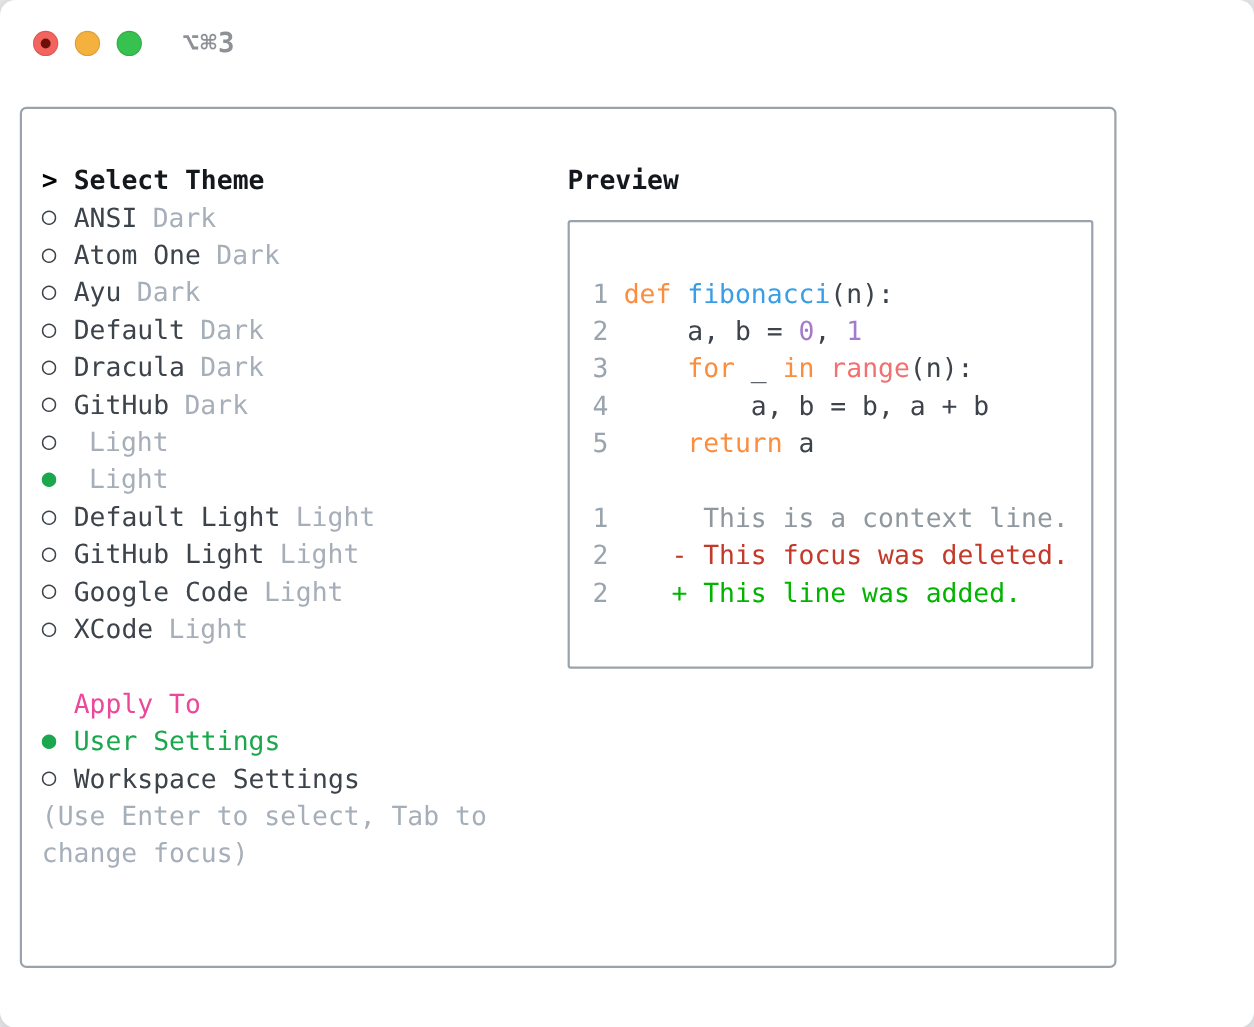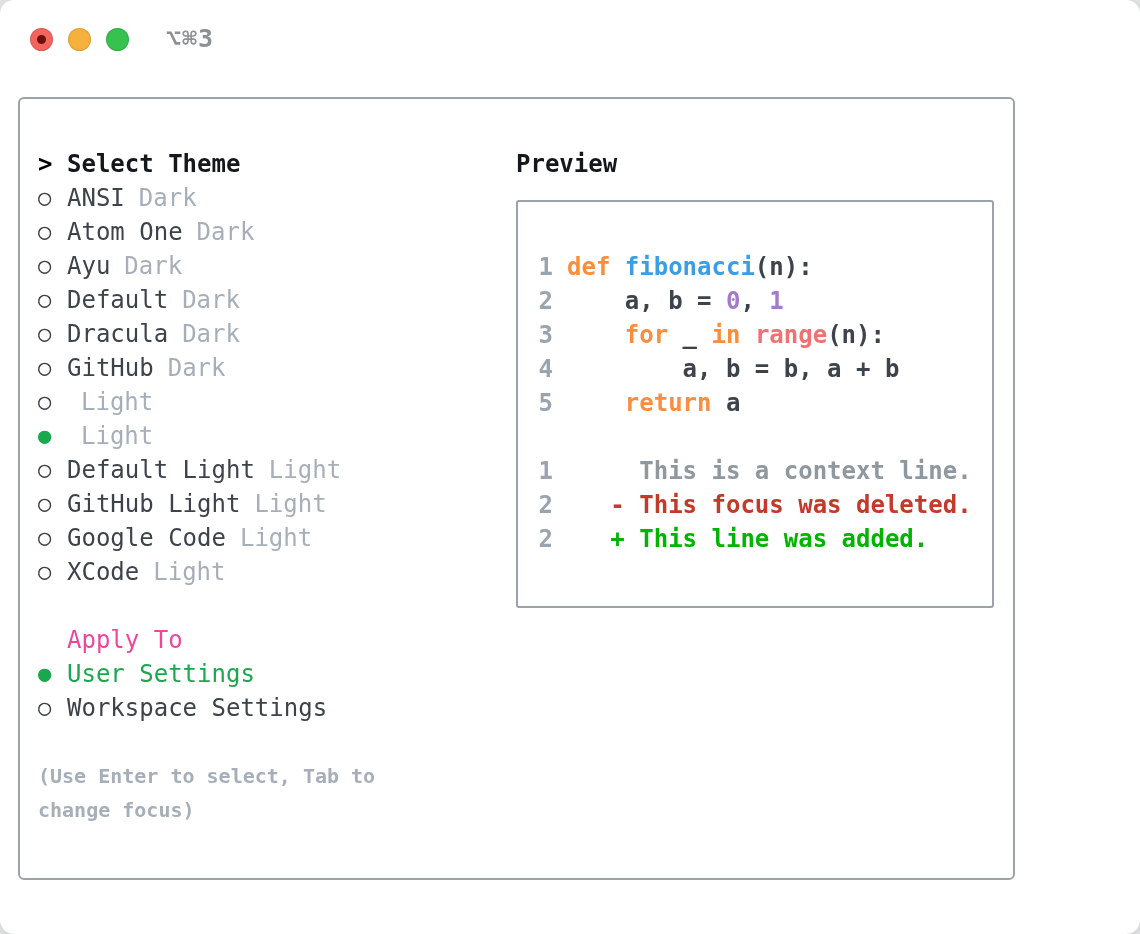--- a/index.html
+++ b/index.html
@@ -37,26 +37,26 @@
   .row{align-items:stretch;}
   .marker{width:29px;flex:none;color:var(--text);font-size:22px;line-height:34px;}
   .prompt{width:29px;flex:none;color:#000;font-weight:bold;}
   .heading{color:var(--heading);font-weight:bold;}
   .name{color:var(--text);}
   .variant{color:var(--muted);margin-left:14px;}
   .theme-row.selected .name, .theme-row.selected .marker,
   .apply-row.selected .name, .apply-row.selected .marker{color:var(--green);}
   .apply-block{margin-top:34px;}
   .apply-heading{height:34px;line-height:34px;font-size:24px;margin-left:29px;color:#ec4899;}
-  .hint{margin-top:34px;width:412px;font-size:20px;line-height:34px;color:var(--muted);font-weight:bold;}
+  .hint{width:412px;font-size:24px;line-height:34px;color:var(--muted);}
   
   .right-col{position:absolute;left:496px;top:48px;width:480px;}
   .preview-heading{height:34px;line-height:34px;font-size:24px;font-weight:bold;color:var(--heading);}
   .code-box{margin-top:19px;width:478px;height:408px;border:2px solid var(--border);
-            border-radius:3px;background:#fff;padding:48px 14px 0 20px;overflow:hidden;font-weight:bold;}
+            border-radius:3px;background:#fff;padding:48px 14px 0 20px;overflow:hidden;}
   .code-line{height:34px;line-height:34px;font-size:24px;white-space:pre;}
   .gutter{display:inline-block;width:15px;margin-right:14px;color:var(--gutter);text-align:right;}
   .tok-default{color:var(--text);}
   .tok-keyword{color:var(--keyword);}
   .tok-function{color:var(--function);}
   .tok-number{color:var(--number);}
   .tok-builtin{color:var(--builtin);}
   .tok-context{color:var(--context);}
   .tok-deleted{color:var(--deleted);}
   .tok-added{color:var(--added);}

